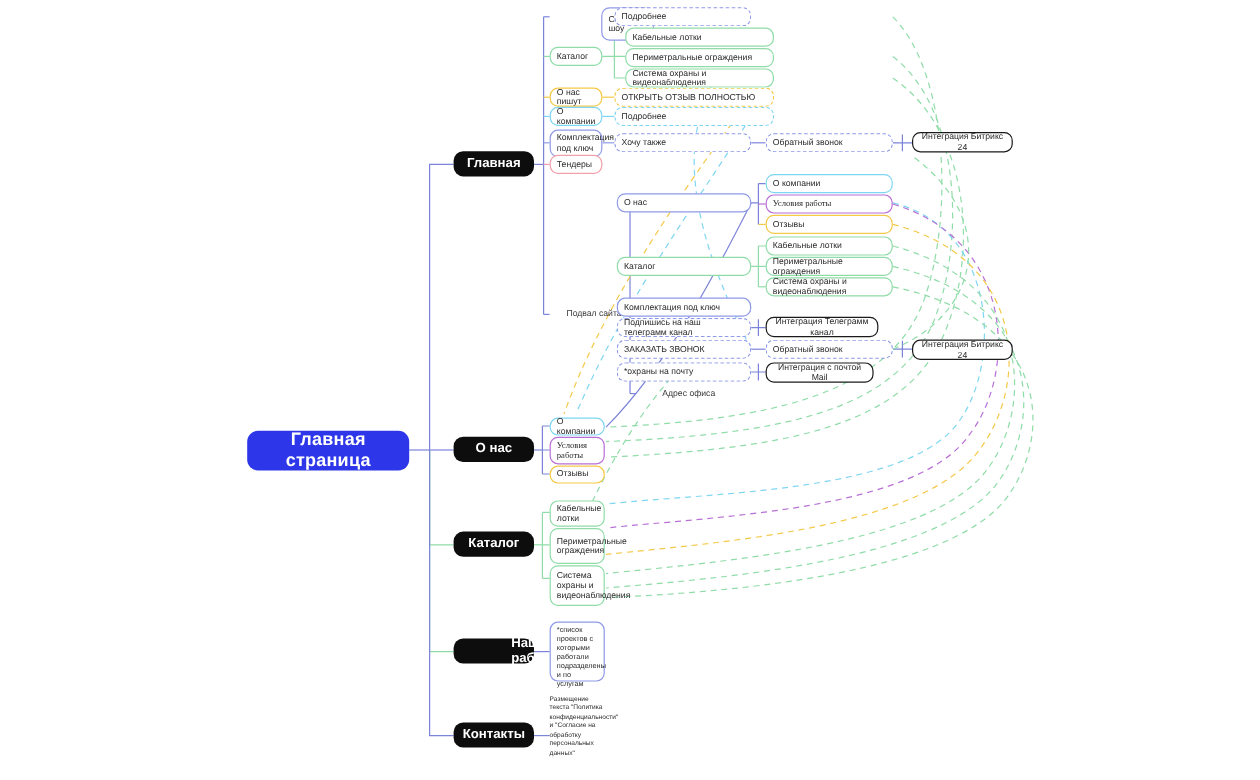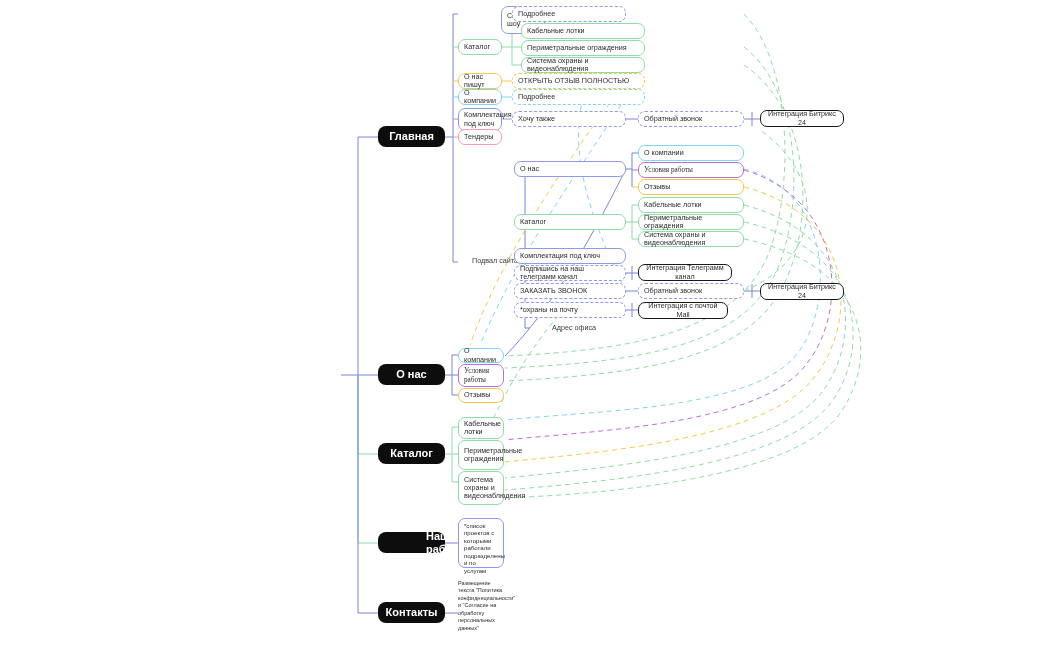--- a/index.html
+++ b/index.html
@@ -121,20 +121,23 @@
       <path d="M744 205 C860 235 862 340 822 392 C775 455 600 468 505 478" stroke="#8fdca8"></path>
       <path d="M744 222 C868 250 870 352 830 404 C780 468 600 482 505 490" stroke="#8fdca8"></path>
       <path d="M744 239 C876 266 878 364 838 416 C788 480 600 494 505 498" stroke="#8fdca8"></path>
       <path d="M626 256 C560 300 520 360 488 430" stroke="#8fdca8"></path>
       <path d="M626 291 C580 200 560 120 600 60" stroke="#7fd6f2"></path>
       <path d="M744 291 C820 260 830 180 760 130" stroke="#8fdca8"></path>
       <path d="M505 356 C560 300 600 220 626 169" stroke="#7b84d8" stroke-dasharray="0"></path>
     </g>
   </svg>
 
+  <div class="node root" style="left:206px;top:359px;width:135px;height:33px;">
+    <span class="lbl">Главная страница</span>
+  </div>
 
   <div class="node branch" style="left:378px;top:126px;width:67px;height:21px;">
     <span class="lbl">Главная</span>
   </div>
   <div class="node branch" style="left:378px;top:364px;width:67px;height:21px;">
     <span class="lbl">О нас</span>
   </div>
   <div class="node branch" style="left:378px;top:443px;width:67px;height:21px;">
     <span class="lbl">Каталог</span>
   </div>

